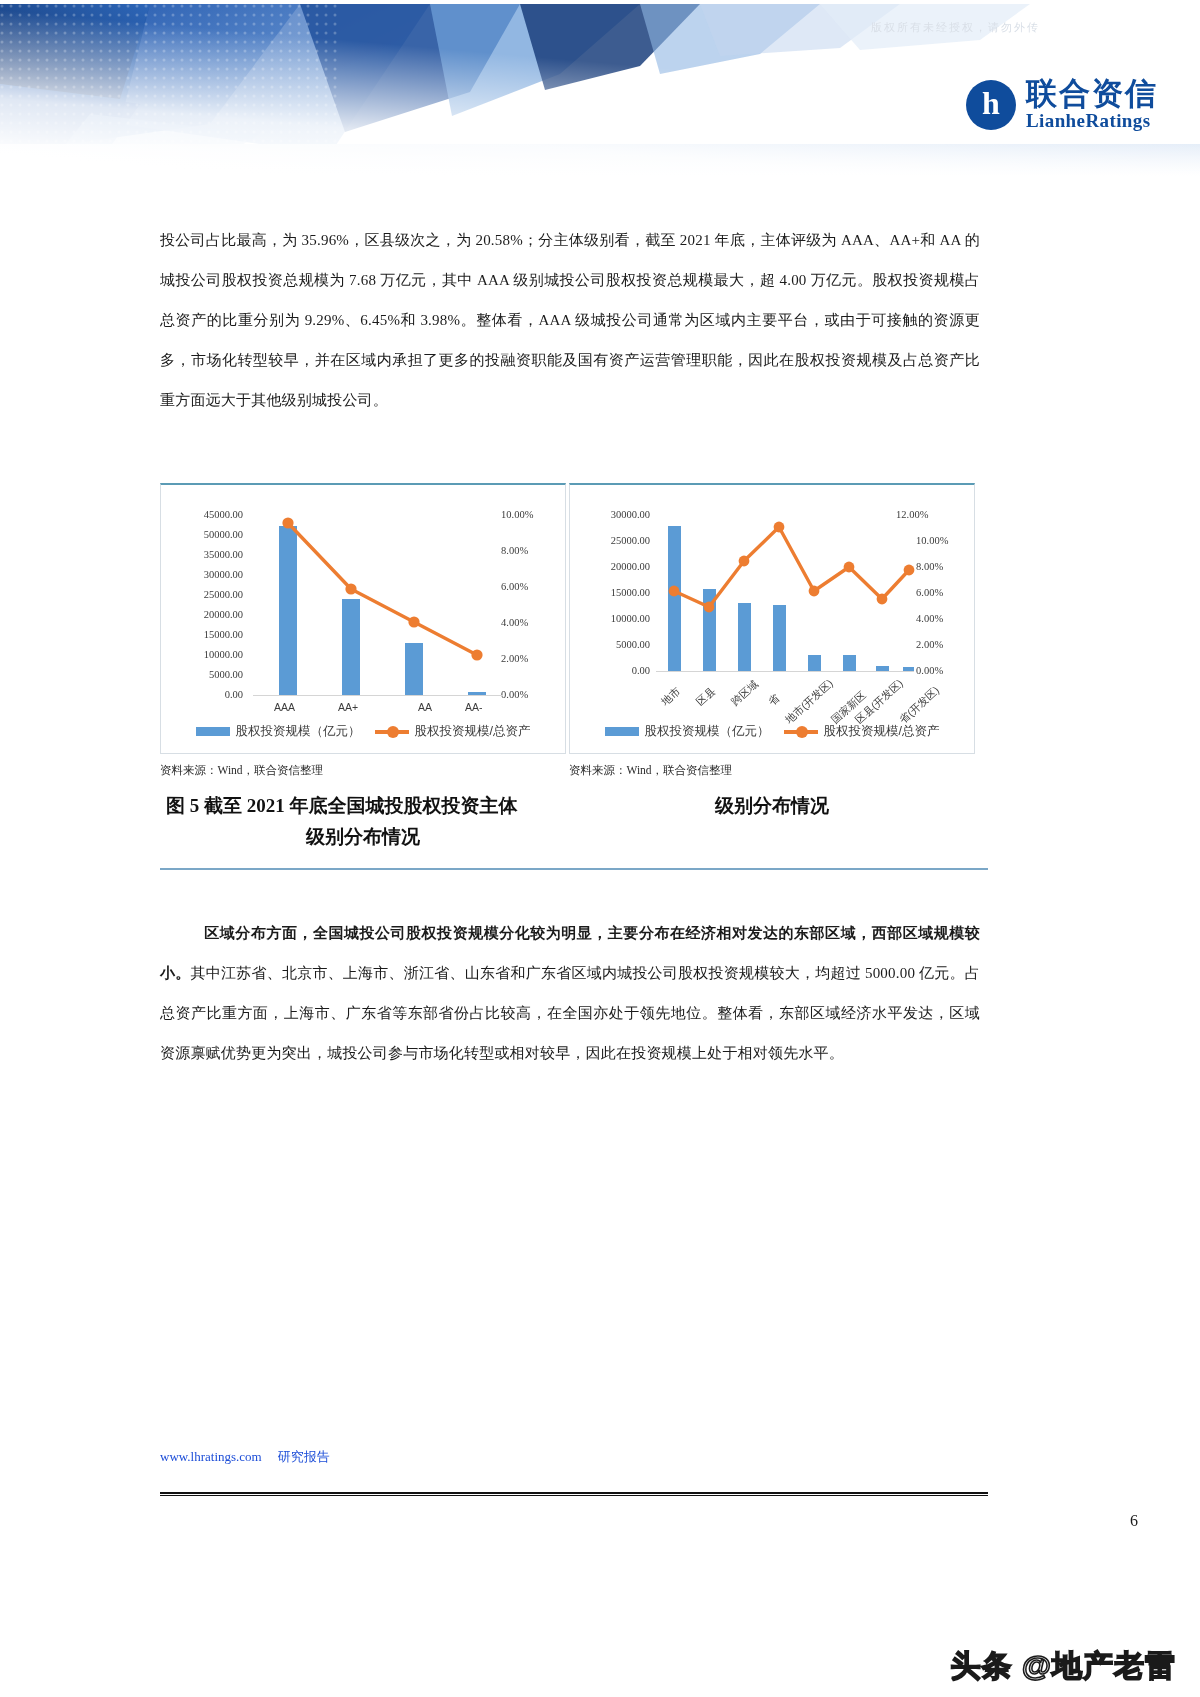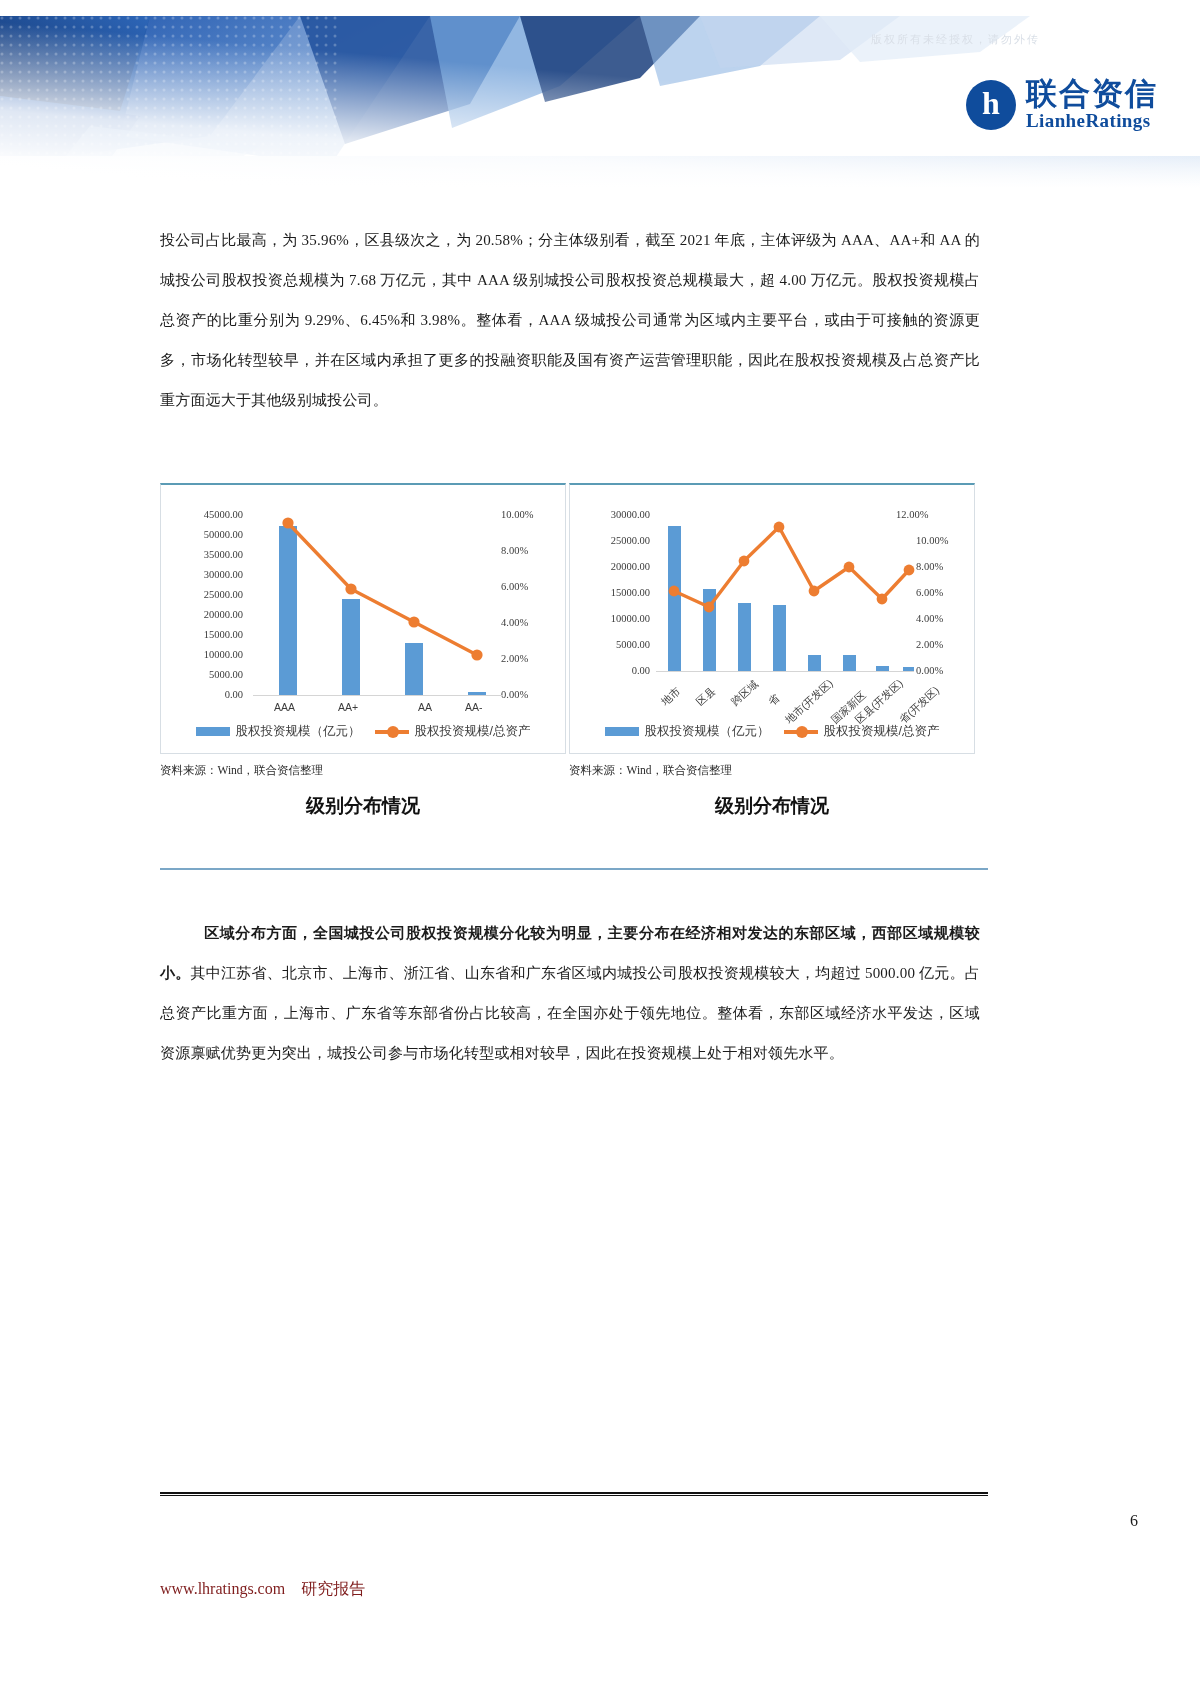--- a/index.html
+++ b/index.html
@@ -7,21 +7,21 @@
   body {
     width:1200px; height:1697px;
     background:#ffffff;
     font-family:"Liberation Serif", "DejaVu Serif", serif;
     position:relative;
     overflow:hidden;
   }
 
   
   .banner {
-    position:absolute; left:0; top:16px; width:1200px; height:172px;
+    position:absolute; left:0; top:4px; width:1200px; height:172px;
     overflow:hidden;
     background:
       linear-gradient(180deg,#ffffff 0%, #fdfdfe 100%);
   }
   .banner svg { position:absolute; left:0; top:0; }
   .banner-fade {
     position:absolute; left:0; top:0; width:1200px; height:172px;
     background:linear-gradient(185deg, rgba(255,255,255,0) 40%, rgba(255,255,255,0.85) 72%, #fff 92%);
     pointer-events:none;
   }
@@ -132,22 +132,22 @@
     content:""; position:absolute; left:12px; top:-4px;
     width:12px; height:12px; border-radius:50%; background:#ed7d31;
   }
 
   
   .footer-rule {
     position:absolute; left:160px; top:1492px; width:828px;
     border-top:2px solid #111; border-bottom:1px solid #111; height:4px;
   }
   .footer-left {
-    position:absolute; left:160px; top:1579px;
-    font-size:16px; color:#7f1d1d;
+    position:absolute; left:160px; top:1448px;
+    font-size:13px; color:#1d4ed8;
   }
   .footer-left .site { font-family:"Liberation Serif", serif; }
   .footer-left .rep { margin-left:16px; }
   .pagenum {
     position:absolute; left:1130px; top:1512px;
     font-size:16px; color:#1b1b1b;
   }
   .watermark-bottom {
     position:absolute; right:24px; bottom:10px;
     font-size:30px; font-weight:bold; color:#ffffff;
@@ -268,20 +268,21 @@
           </div>
           <div class="item">
             <span class="lg-line"></span>
             <span>股权投资规模/总资产</span>
           </div>
         </div>
       </div>
 
       <div class="srcnote">资料来源：Wind，联合资信整理</div>
       <div class="figcap">
+        <span class="l1">图 5 截至 2021 年底全国城投股权投资主体</span>
         <span class="l2">级别分布情况</span>
       </div>
     </div>
 
     <div class="fig fig2">
       <div class="chartbox">
 
         <div class="axisL" style="left:6px;  top:24px;  width:74px;">30000.00</div>
         <div class="axisL" style="left:6px;  top:50px;  width:74px;">25000.00</div>
         <div class="axisL" style="left:6px;  top:76px;  width:74px;">20000.00</div>
@@ -355,14 +356,15 @@
     <p class="para">
       <span style="display:inline-block;width:44px;"></span><span class="b">区域分布方面，全国城投公司股权投资规模分化较为明显，主要分布在经济相对发达的东部区域，西部区域规模较小。</span><span>其中江苏省、北京市、上海市、浙江省、山东省和广东省区域内城投公司股权投资规模较大，均超过 5000.00 亿元。占总资产比重方面，上海市、广东省等东部省份占比较高，在全国亦处于领先地位。整体看，东部区域经济水平发达，区域资源禀赋优势更为突出，城投公司参与市场化转型或相对较早，因此在投资规模上处于相对领先水平。</span>
     </p>
   </div>
 
   <div class="footer-rule"></div>
   <div class="footer-left">
     <span class="site">www.lhratings.com</span><span class="rep">研究报告</span>
   </div>
   <div class="pagenum">6</div>
+  <div class="watermark-bottom">头条 @地产老雷</div>
 
 </div>
 
 </body></html>

